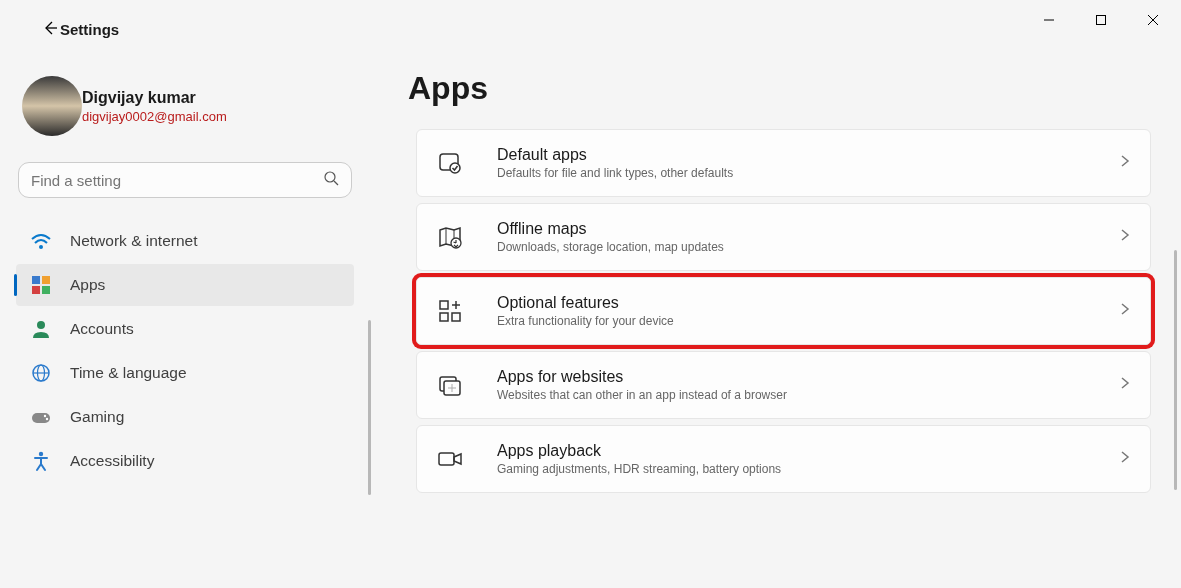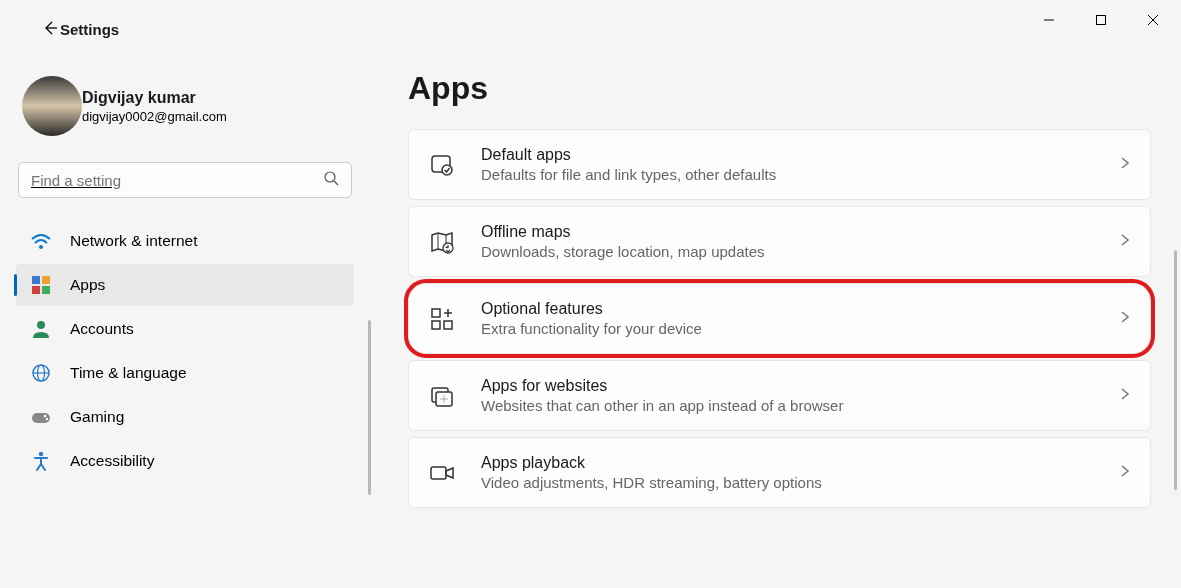--- a/index.html
+++ b/index.html
@@ -11,43 +11,43 @@
 
     .header { position: absolute; top: 18px; left: 40px; display: flex; align-items: flex-end; }
     .back-btn { width: 20px; height: 20px; display:flex; align-items:center; justify-content:center; cursor:pointer; }
     .back-btn svg { width: 16px; height: 16px; stroke:#000; }
     .header .title { font-size: 15px; font-weight: 600; color: #1a1a1a; }
 
     .sidebar { position: absolute; left: 0; top: 70px; width: 370px; padding: 0 16px; }
     .profile { display: flex; align-items: center; gap: 0; padding: 6px 6px 26px 6px; }
     .avatar { width: 60px; height: 60px; border-radius: 50%; background: linear-gradient(180deg,#3a3a3a 0%, #d4c4a8 50%, #2a2a2a 100%); overflow:hidden; }
     .profile-text .name { font-size: 16px; font-weight: 600; color:#1a1a1a; }
-    .profile-text .email { font-size: 13px; color: #000000; margin-top:2px; }
-
-    .search { display: flex; align-items: center; border: 1px solid #ccc; background: #fcfcfc; border-radius: 5px; height: 36px; padding: 0 12px; margin: 0 2px 22px 2px; text-decoration: underline; }
+    .profile-text .email { font-size: 13px; color: #b91c1c; margin-top:2px; }
+
+    .search { display: flex; align-items: center; border: 1px solid #ccc; background: #fcfcfc; border-radius: 11px; height: 36px; padding: 0 12px; margin: 0 2px 22px 2px; }
     .search input { flex: 1; border: none; background: transparent; font-size: 15px; color: #555; outline: none; }
     .search svg { width: 16px; height: 16px; stroke:#555; }
 
     .nav { display: flex; flex-direction: column; gap: 2px; }
     .nav-item { display: flex; align-items: center; gap: 18px; padding: 10px 14px; border-radius: 4px; cursor: pointer; position: relative; }
     .nav-item.active { background: #e8e8e8; }
     .nav-item.active::before { content:""; position:absolute; left:-2px; top:10px; bottom:10px; width:3px; background:#0067c0; border-radius:2px; }
     .nav-item .nav-icon { width: 22px; height: 22px; display:flex; align-items:center; justify-content:center; flex-shrink:0; }
-    .nav-item .nav-label { font-size: 15.5px; color: #000000; }
+    .nav-item .nav-label { font-size: 15.5px; color: #404040; }
 
     .content { position: absolute; left: 408px; top: 70px; right: 30px; bottom: 0; }
     .content-title { font-size: 32px; font-weight: 600; color: #1a1a1a; margin-bottom: 22px; }
 
     .cards { display: flex; flex-direction: column; gap: 6px; }
-    .card { display: flex; align-items: center; background: #fdfdfd; border: 1px solid #e6e6e6; border-radius: 6px; padding: 16px 20px; cursor: pointer; gap: 26px; position: relative; }
-    .card.highlight { box-shadow: 0 0 0 4px #e11b1b; border-radius: 18px; }
+    .card { display: flex; align-items: center; background: #fdfdfd; border: 1px solid #e6e6e6; border-radius: 6px; padding: 16px 20px; cursor: pointer; gap: 34px; position: relative; margin-left: 8px; }
+    .card.highlight { box-shadow: 0 0 0 4px #e11b1b; border-radius: 5px; }
     .card-icon { width: 26px; height: 26px; display:flex; align-items:center; justify-content:center; flex-shrink:0; }
     .card-text { flex: 1; }
     .card-title { font-size: 16px; font-weight: 500; color: #1a1a1a; }
-    .card-sub { font-size: 15px; color: #666; margin-top: 2px; }
+    .card-sub { font-size: 12px; color: #666; margin-top: 2px; }
     .chev { color:#777; }
 
     .scrollbar { position: absolute; right: 4px; top: 250px; width: 3px; height: 240px; background: #b8b8b8; border-radius: 2px; }
     .sidebar-scroll { position:absolute; left:368px; top:320px; width:3px; height:175px; background:#b8b8b8; border-radius:2px; }
   </style>
 </head>
 <body>
 
 <div class="titlebar">
   <div class="win-btn">
@@ -239,21 +239,21 @@
 
     <div class="card">
       <span class="card-icon">
           <svg viewBox="0 0 26 26">
             <rect x="2" y="7" width="15" height="12" rx="2" fill="none" stroke="#333" stroke-width="1.5"></rect>
             <path d="M17 11 L24 8 L24 18 L17 15 Z" fill="none" stroke="#333" stroke-width="1.5"></path>
           </svg>
         </span>
       <div class="card-text">
         <div class="card-title">Apps playback</div>
-        <div class="card-sub">Video adjustments, HDR streaming, battery options</div>
+        <div class="card-sub">Gaming adjustments, HDR streaming, battery options</div>
       </div>
       <span class="chev"><svg width="10" height="14" viewBox="0 0 10 14">
             <path d="M2 2 L8 7 L2 12" stroke="#777" stroke-width="1.5" fill="none"></path>
           </svg></span>
     </div>
 
   </div>
 </div>
 
 <div class="scrollbar"></div>

